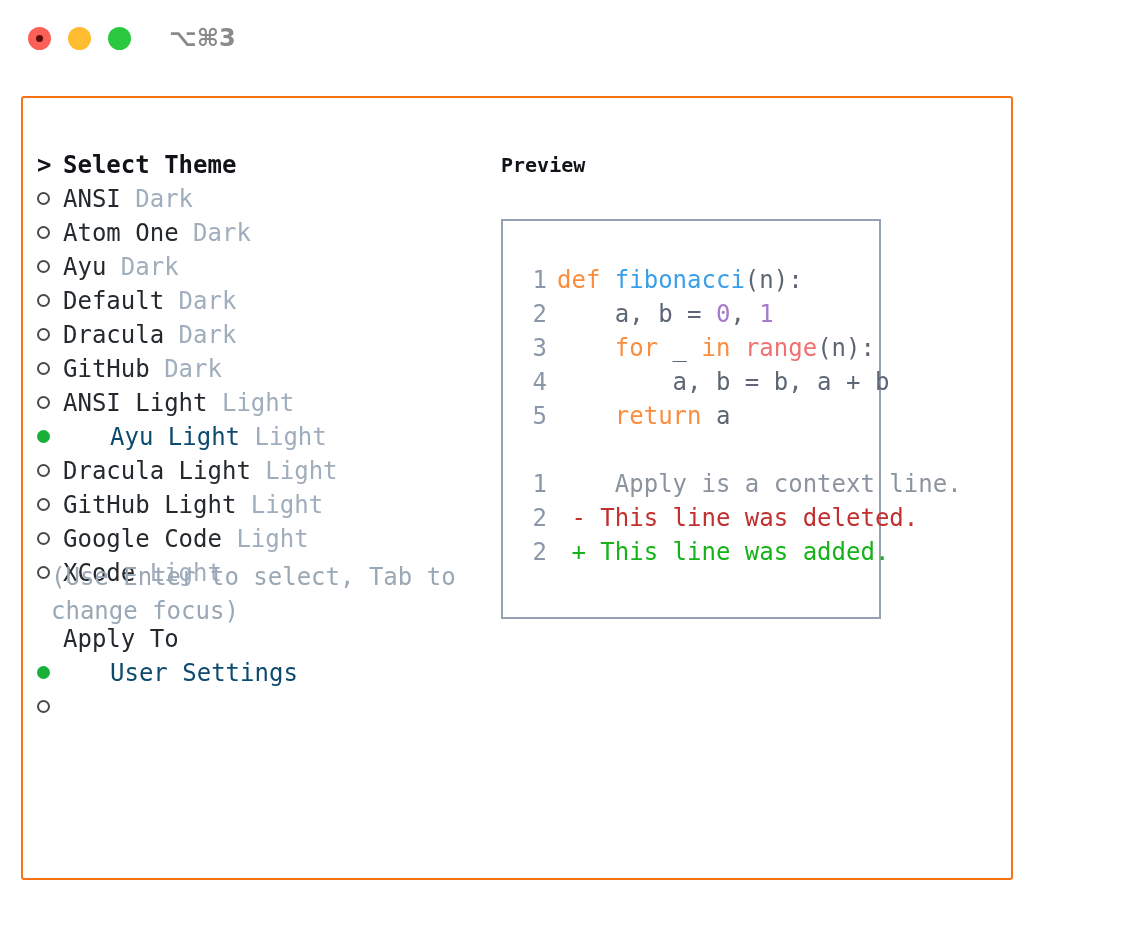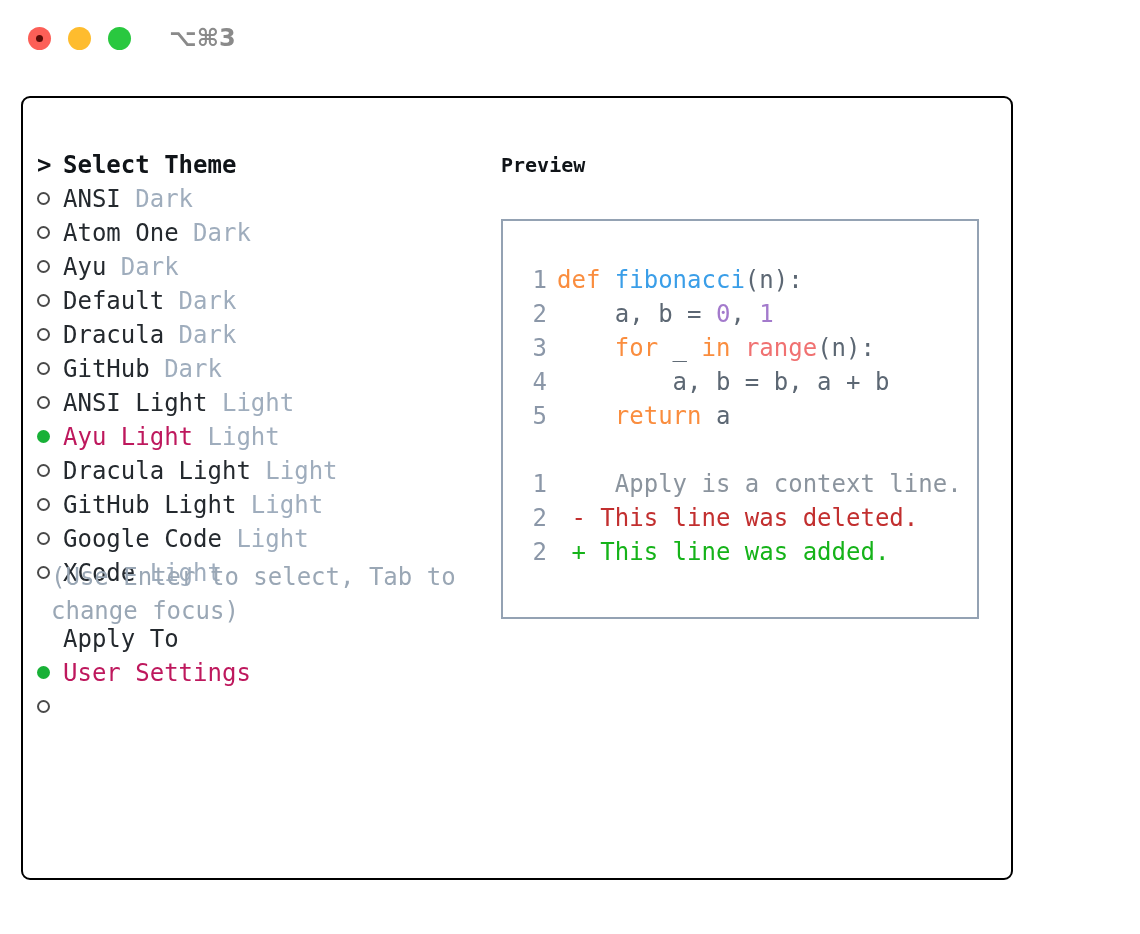--- a/index.html
+++ b/index.html
@@ -63,22 +63,22 @@
     white-space: pre;
   }
 
   
   #card {
     position: absolute;
     left: 21px;
     top: 96px;
     width: 992px;
     height: 784px;
-    border: 2px solid #000000;
-    border-radius: 9px;
+    border: 2px solid #f97316;
+    border-radius: 3px;
     background: #ffffff;
     box-sizing: border-box;
   }
 
   
   #left-col {
     position: absolute;
     left: 14px;
     top: 50px;
     width: 430px;
@@ -111,21 +111,21 @@
   .bullet.off {
     border: 2px solid #4a4a4a;
     box-sizing: border-box;
     background: transparent;
   }
   .bullet.on {
     background: #18b137;
     border: 0;
   }
   .name { color: #24292e; }
-  .row.selected .name { color: #be185d; }
+  .row.selected .name { color: #0c4a6e; margin-left: 47px; }
   .kindtag { color: #9fadbd; }
 
   #applyto-block { margin-top: 32px; }
   #hint {
     position: absolute;
     left: 14px;
     top: 412px;
     width: 420px;
     font-size: 24px;
     line-height: 34px;
@@ -142,21 +142,21 @@
   }
   #preview-title {
     font-size: 20px;
     font-weight: bold;
     color: #101418;
     line-height: 34px;
     white-space: pre;
   }
   #preview-box {
     margin-top: 37px;
-    width: 478px;
+    width: 380px;
     height: 400px;
     border: 2px solid #94a2b3;
     box-sizing: border-box;
     background: #ffffff;
     position: relative;
     padding-left: 44px;
   }
   #code-area {
     position: absolute;
     left: 18px;

